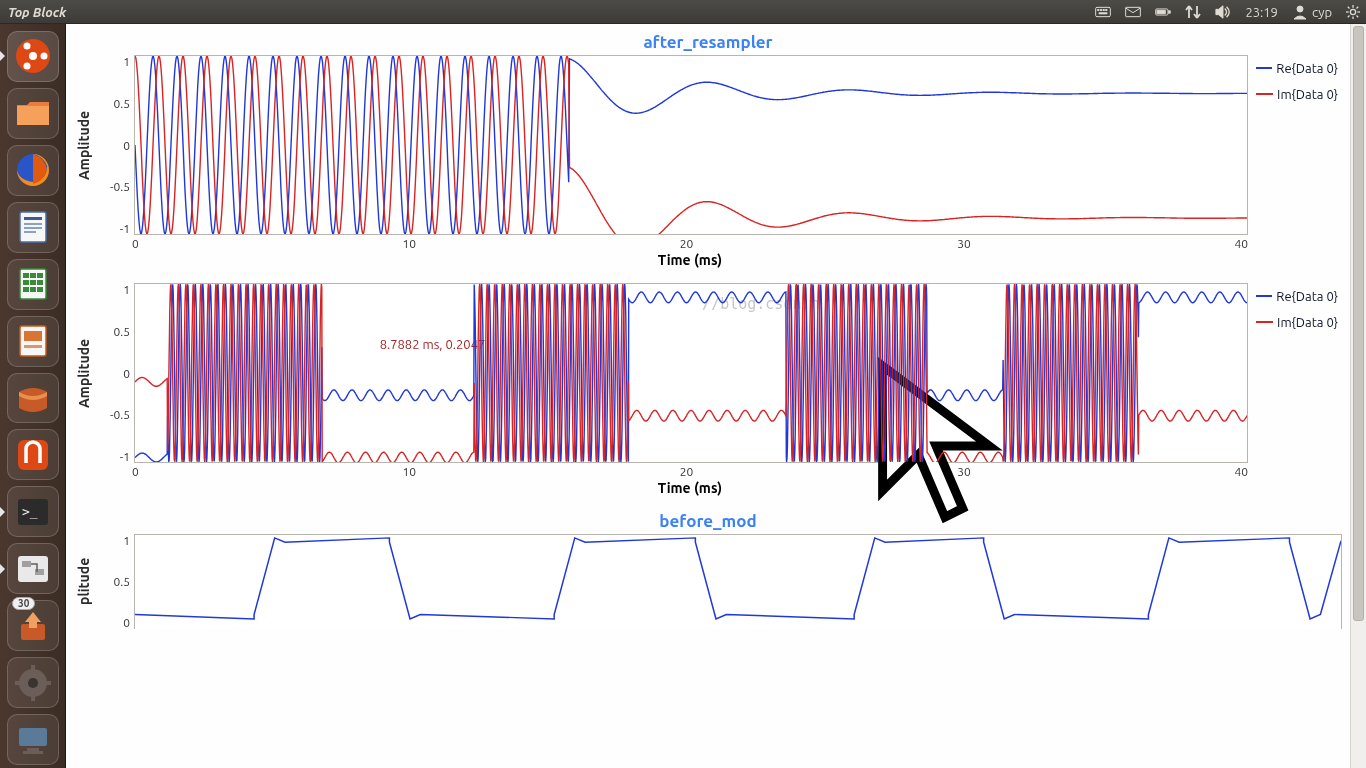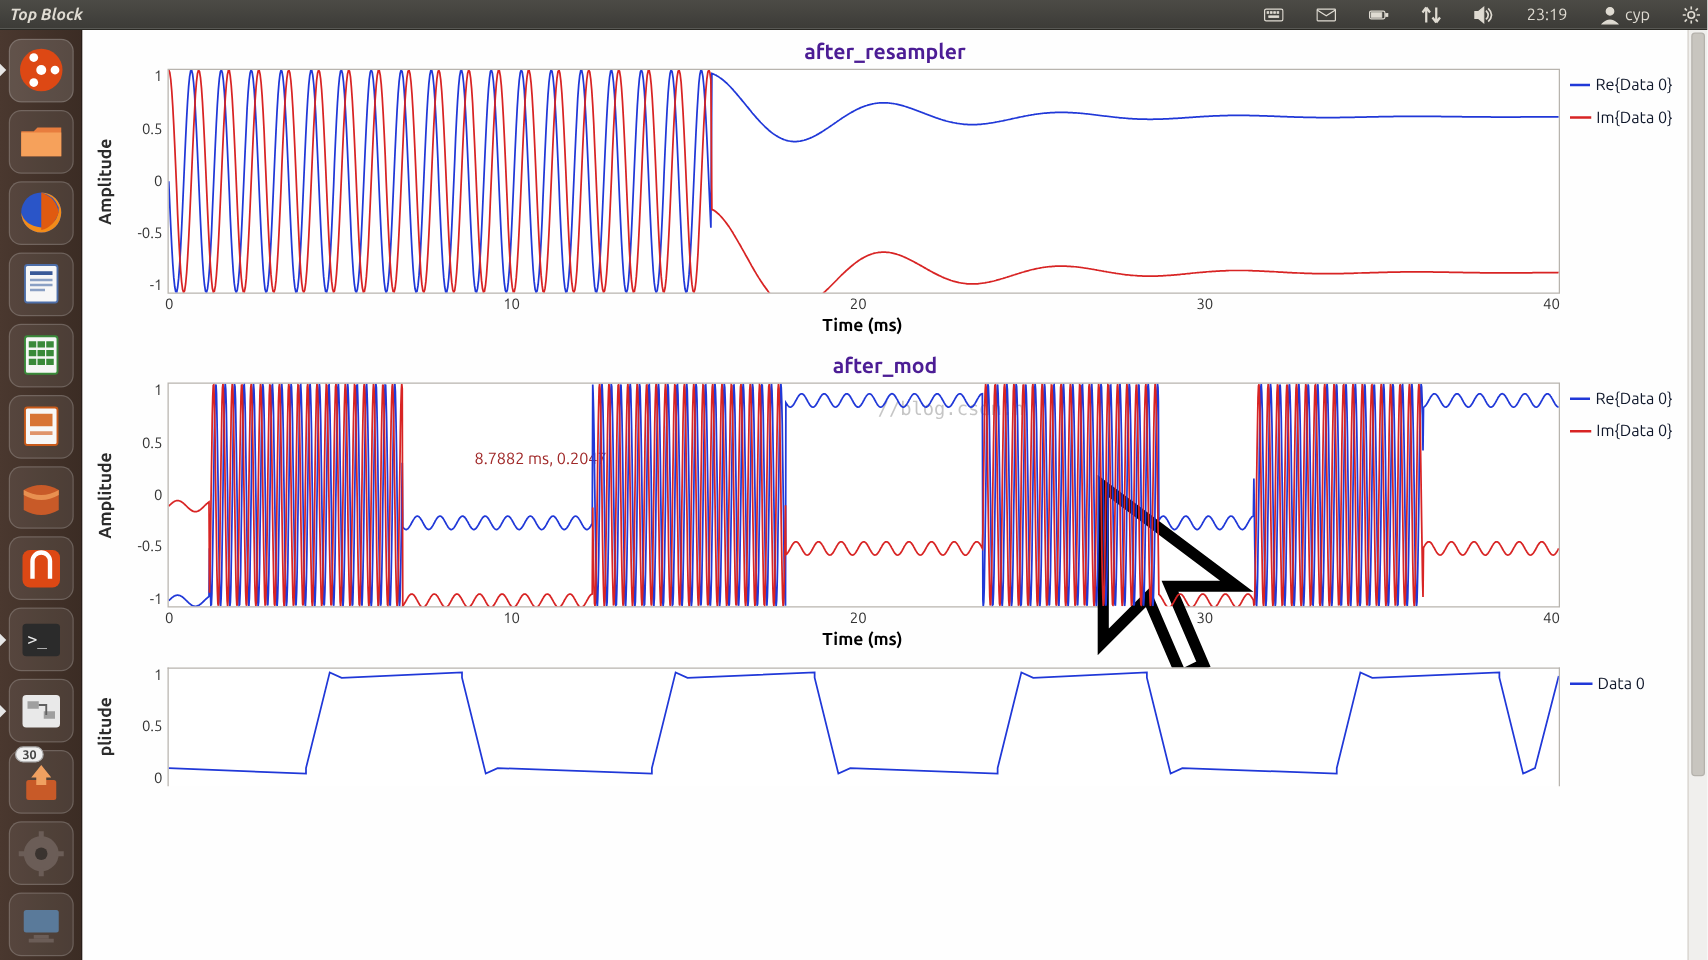--- a/index.html
+++ b/index.html
@@ -16,21 +16,21 @@
   height: 24px;
   background: linear-gradient(#4c4b46, #3c3b37);
   color: #dfdbd2;
   display: flex; align-items: center;
   font-size: 13px; font-weight: 700;
   padding: 0 6px;
   border-bottom: 1px solid #2a2924;
 }
 .top-panel .title { flex: 1; padding-left: 2px; font-style: italic; }
 .top-panel .ind {
-  display: flex; align-items: center; gap: 26px;
+  display: flex; align-items: center; gap: 14px;
   font-weight: 400;
 }
 .top-panel .ind span { display: inline-flex; align-items: center; gap: 4px; }
 .top-panel svg { width: 16px; height: 16px; fill: #dfdbd2; stroke: #dfdbd2; }
 .top-panel .user { font-weight: 400; }
 .top-panel .gear svg { width: 14px; height: 14px; }
 
 
 .launcher {
   position: absolute; top: 24px; left: 0; bottom: 0;
@@ -83,21 +83,21 @@
 }
 .scrollbar .thumb {
   margin: 2px; flex: 0 0 80%;
   background: #c8c5bf; border-radius: 3px;
   border: 1px solid #b4b1ab;
 }
 
 
 .chart-panel { margin-bottom: 6px; }
 .chart-title {
-  text-align: center; font-weight: 700; font-size: 17px; color: #4c1d95;
+  text-align: center; font-weight: 700; font-size: 17px; color: #3b82f6;
   margin-bottom: 4px;
 }
 .chart-row { display: flex; align-items: stretch; }
 .ylabel {
   writing-mode: vertical-rl; transform: rotate(180deg);
   font-weight: 700; font-size: 14px; color: #2b2b2b;
   text-align: center; padding: 0 2px 0 0;
 }
 .plot {
   flex: 1;
@@ -370,21 +370,20 @@
               <span>30</span>
               <span>40</span>
           </div>
           <div class="xlabel">Time (ms)</div>
         </div>
         <div style="width:94px"></div>
       </div>
     </div>
 
     <div class="chart-panel">
-      <div class="chart-title">after_mod</div>
       <div class="chart-row">
         <div class="ylabel">Amplitude</div>
         <div style="width:42px;position:relative">
           <div class="yticks" style="left:4px">
             <span>1</span>
             <span>0.5</span>
             <span>0</span>
             <span>-0.5</span>
             <span>-1</span>
           </div>
@@ -422,40 +421,35 @@
               <span>30</span>
               <span>40</span>
           </div>
           <div class="xlabel">Time (ms)</div>
         </div>
         <div style="width:94px"></div>
       </div>
     </div>
 
     <div class="chart-panel">
+      <div class="chart-title">before_mod</div>
       <div class="chart-row">
         <div class="ylabel" style="height:95px">plitude</div>
         <div style="width:42px;position:relative">
           <div class="yticks" style="left:4px;">
             <span>1</span>
             <span>0.5</span>
             <span>0</span>
           </div>
         </div>
         <div class="plot" id="plot2" style="height:95px;border-bottom:none">
             <svg viewBox="0 0 1112 94" preserveAspectRatio="none">
               <path d="M0.0 79.5 L109.8 83.9 L109.8 79.5 L128.8 2.9 L138.3 7.2 L234.6 2.9 L234.6 7.2 L253.6 83.9 L263.1 79.5 L386.5 83.9 L386.5 79.5 L405.5 2.9 L415.0 7.2 L516.7 2.9 L516.7 7.2 L535.7 83.9 L545.2 79.5 L663.1 83.9 L663.1 79.5 L682.1 2.9 L691.6 7.2 L782.5 2.9 L782.5 7.2 L801.5 83.9 L810.9 79.5 L934.4 83.9 L934.4 79.5 L953.3 2.9 L962.8 7.2 L1064.5 2.9 L1064.5 7.2 L1083.5 83.9 L1093.0 79.5 L1112.0 5.8" class="series blue"></path>
             </svg>
           </div>
-        <div class="legend">
-          <div class="item">
-              <span class="swatch" style="border-color:#2038d8"></span>
-              <span>Data 0</span>
-            </div>
-        </div>
       </div>
     </div>
 
   </div>
   <div class="scrollbar">
     <div class="thumb"></div>
   </div>
 </div>
 
 </body></html>

